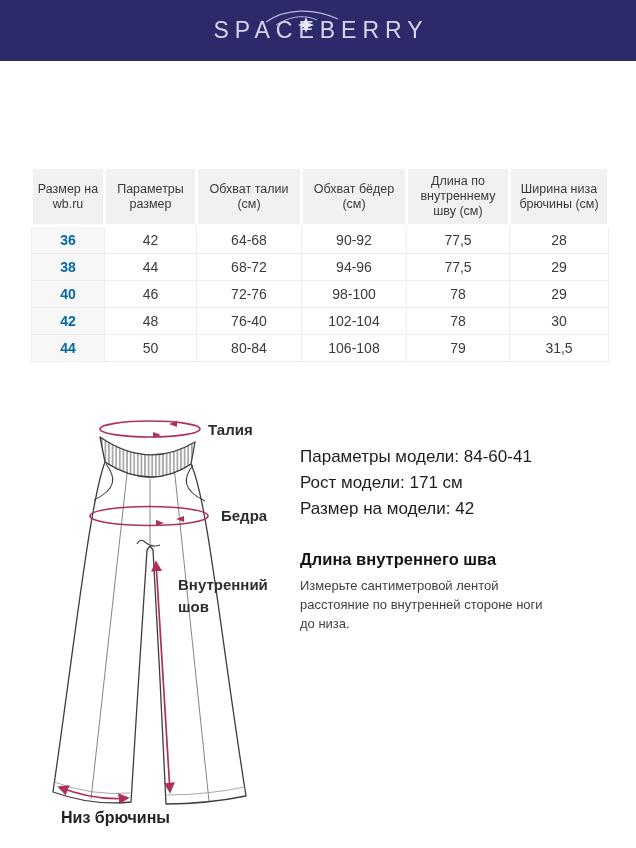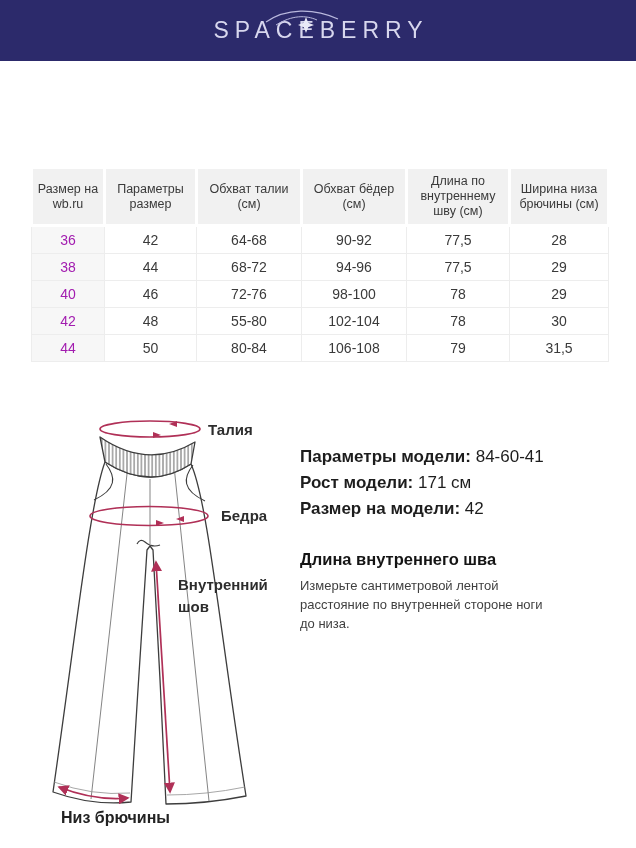--- a/index.html
+++ b/index.html
@@ -14,31 +14,31 @@
   .comet{position:absolute;left:262px;top:6px;}
 
   
   table.sizes{position:absolute;left:30px;top:166px;width:577px;border-collapse:collapse;
               table-layout:fixed;}
   table.sizes th{background:#f1f1f1;border:3px solid #ffffff;
                  font-size:12.5px;line-height:15px;font-weight:500;color:#3a3a3a;
                  padding:5px 3px;text-align:center;vertical-align:middle;}
   table.sizes td{border:1px solid #ededed;font-size:14px;line-height:16px;color:#3a3a3a;
                  text-align:center;padding:5px 2px;background:#fff;}
-  table.sizes td.c0{background:#f7f7f7;font-weight:400;color:#a21caf;}
+  table.sizes td.c0{background:#f7f7f7;font-weight:700;color:#0369a1;}
 
   
   .pants-svg{position:absolute;left:28px;top:402px;}
   .svg-label{font-family:"Liberation Sans", sans-serif;font-size:15px;font-weight:600;fill:#2d2d2d;}
   .svg-label-strong{font-family:"Liberation Sans", sans-serif;font-size:16px;font-weight:700;fill:#222;}
 
   
   .info-col{position:absolute;left:300px;top:444px;width:322px;}
   .model-line{font-size:17px;line-height:26px;color:#1d1d1d;}
-  .model-line .lbl{font-weight:700;margin-top:46px;}
+  .model-line .lbl{font-weight:400;margin-top:46px;}
   .model-line .val{font-weight:400;}
   .section h3{font-size:16.5px;font-weight:700;color:#141414;margin:28px 0 7px 0;}
   .section p{font-size:13px;line-height:19px;color:#3f3f3f;margin:0;max-width:312px;}
   .section.narrow p{max-width:258px;}
 </style>
 </head>
 <body>
 
 <div class="page">
 
@@ -91,21 +91,21 @@
         <td class="c0">40</td>
         <td>46</td>
         <td>72-76</td>
         <td>98-100</td>
         <td>78</td>
         <td>29</td>
       </tr>
       <tr>
         <td class="c0">42</td>
         <td>48</td>
-        <td>55-80</td>
+        <td>76-40</td>
         <td>102-104</td>
         <td>78</td>
         <td>30</td>
       </tr>
       <tr>
         <td class="c0">44</td>
         <td>50</td>
         <td>80-84</td>
         <td>106-108</td>
         <td>79</td>

